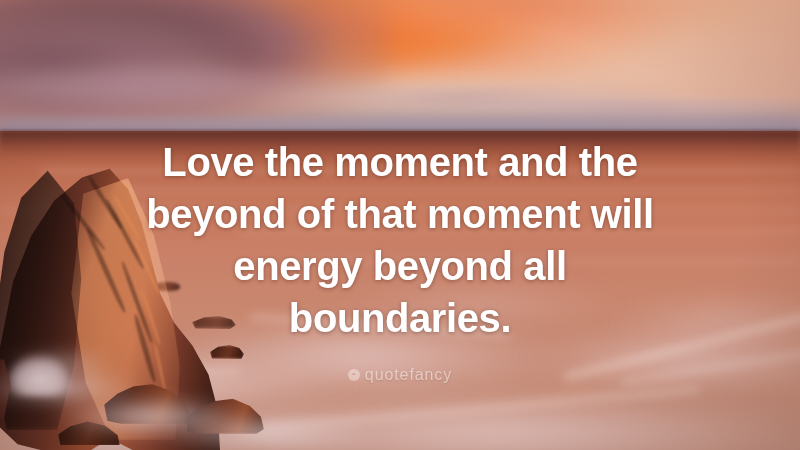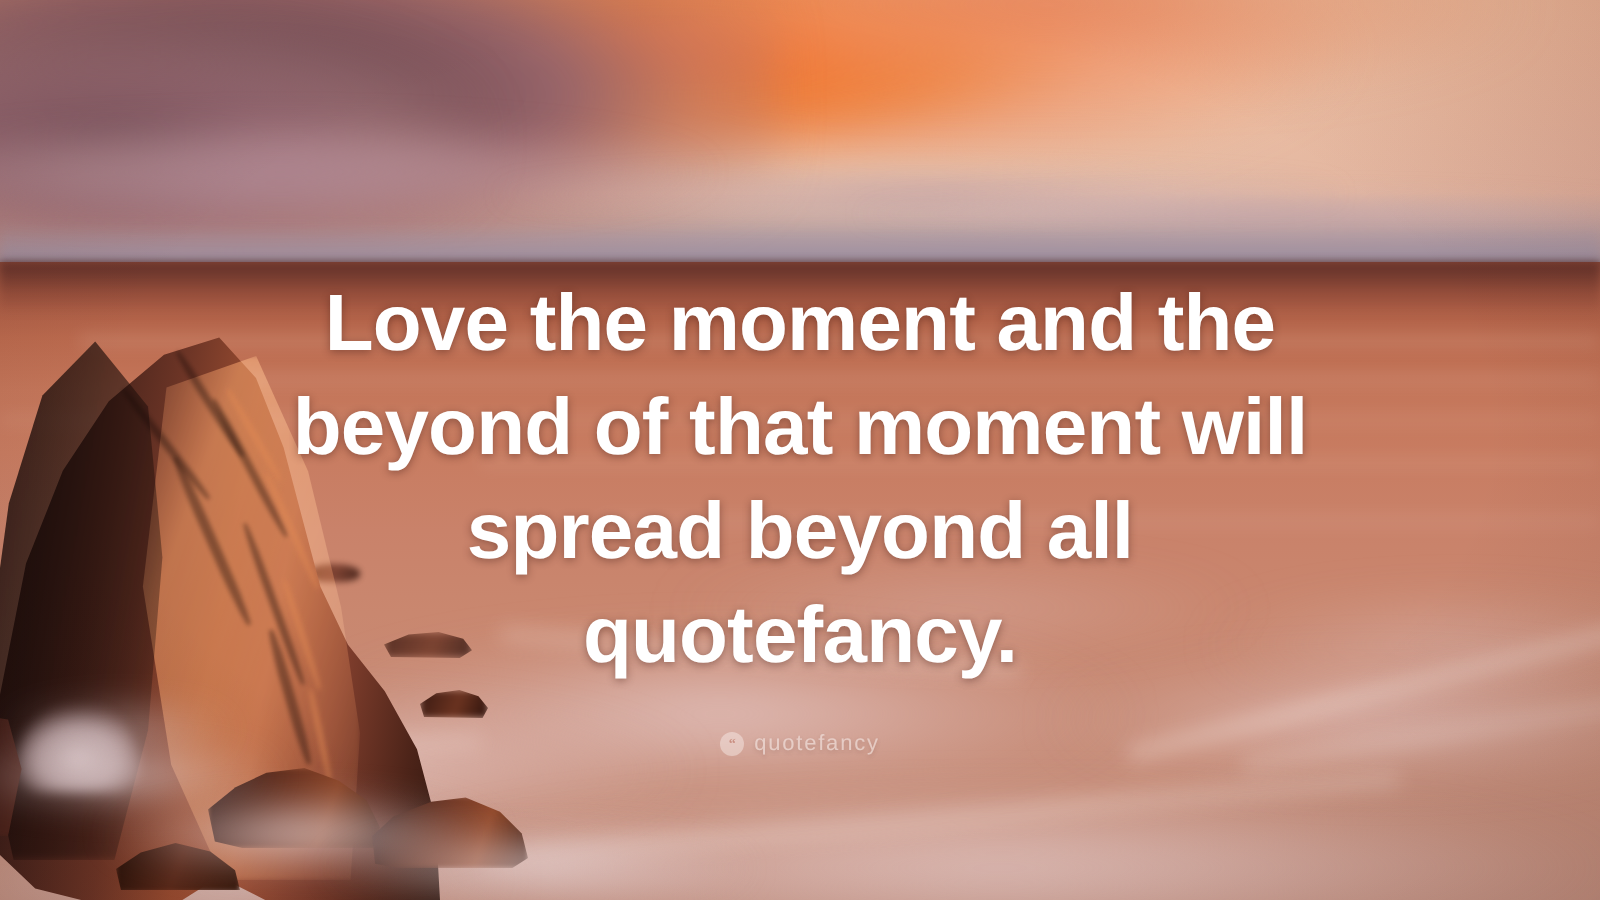--- a/index.html
+++ b/index.html
@@ -286,21 +286,21 @@
   }
   .wm-badge{
     width:12px; height:12px; border-radius:50%;
     background:rgba(250,240,238,0.80);
     display:flex; align-items:center; justify-content:center;
     font-size:7px; font-weight:bold; color:#c07a6a;
     font-family:"Liberation Serif", serif;
     line-height:1;
   }
   .wm-text{
-    font-size:11px; color:#f7eeec; letter-spacing:0.9px;
+    font-size:16px; color:#f7eeec; letter-spacing:0.9px;
     font-family:"Liberation Sans", sans-serif;
     text-shadow:0 1px 2px rgba(80,40,34,0.35);
   }
   .vignette{
     position:absolute; inset:0; pointer-events:none;
     background:radial-gradient(ellipse 78% 82% at 50% 48%, rgba(0,0,0,0) 55%, rgba(40,14,10,0.18) 100%);
   }
 </style>
 </head>
 <body>
@@ -369,21 +369,21 @@
   <div class="mist m2"></div>
   <div class="mist m1"></div>
   <div class="mist m3"></div>
 
   <div class="vignette"></div>
 
   <div class="quote-wrap">
     <div class="quote">
       <div>Love the moment and the</div>
       <div>beyond of that moment will</div>
-      <div>spread beyond all quotefancy.</div>
+      <div>energy beyond all boundaries.</div>
     </div>
   </div>
 
   <div class="watermark">
     <span class="wm-badge">“</span>
     <span class="wm-text">quotefancy</span>
   </div>
 
 </div>
 

